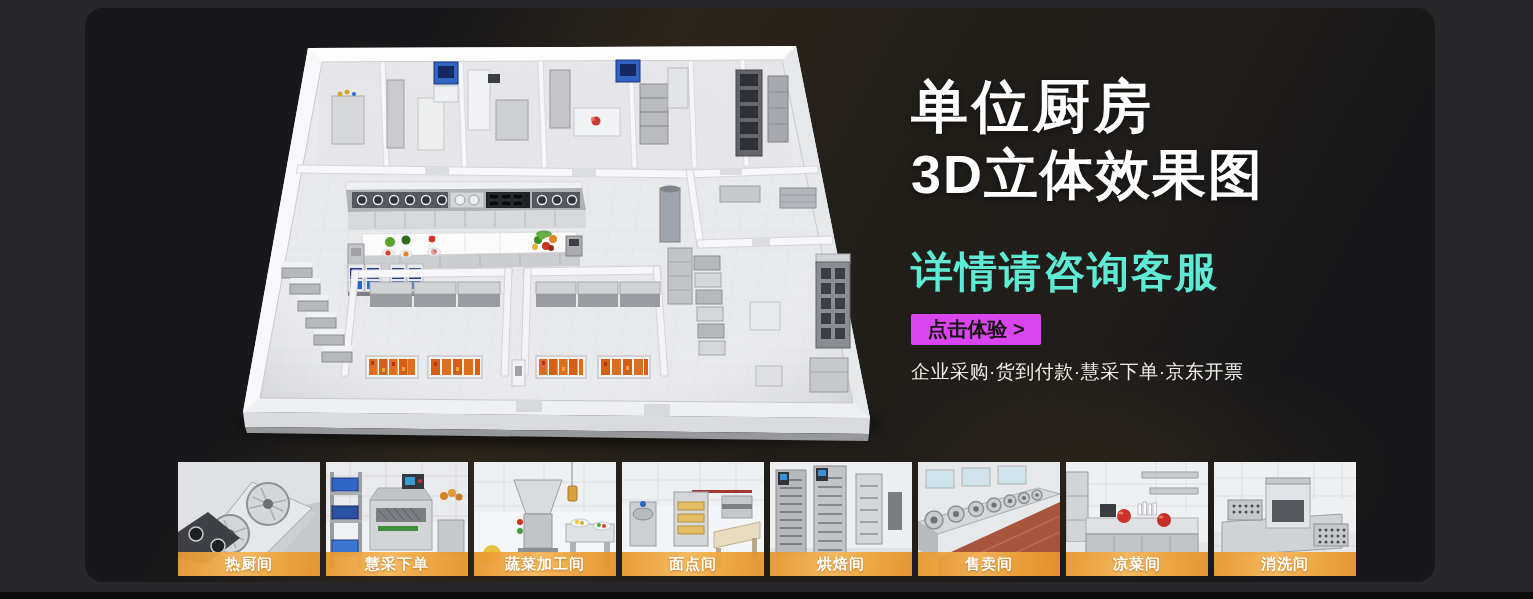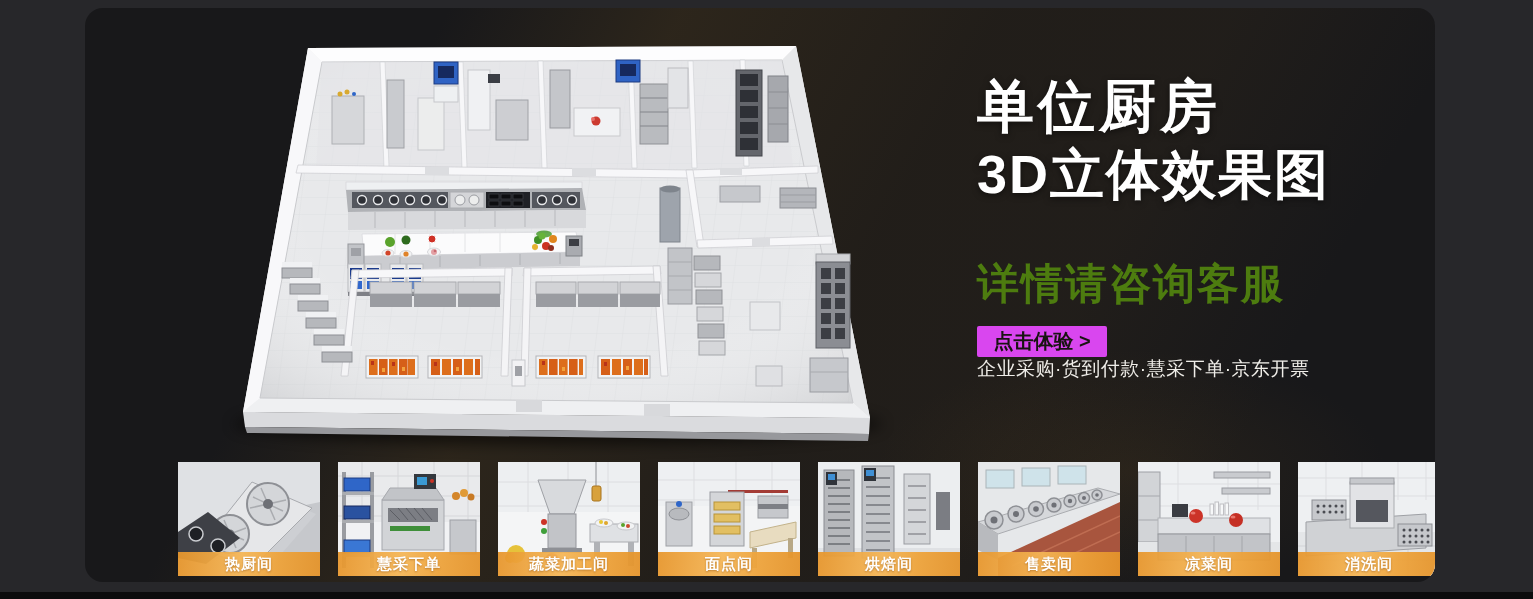--- a/index.html
+++ b/index.html
@@ -22,32 +22,32 @@
   }
   .beam2 {
     position:absolute; left:55%; top:45%; width:45%; height:55%;
     background:radial-gradient(ellipse 60% 55% at 50% 65%, rgba(92,68,30,0.22), transparent 70%);
     pointer-events:none;
   }
   .bottom-strip { position:absolute; left:0; right:0; bottom:0; height:7px; background:#0c0c0d; }
 
   #floorplan { position:absolute; left:135px; top:2px; width:680px; height:450px; }
 
-  .hero { position:absolute; left:892px; top:66px; color:#ffffff; }
+  .hero { position:absolute; left:826px; top:66px; color:#ffffff; }
   .hero-title1 { font-size:57px; font-weight:900; letter-spacing:4px; line-height:1.15;
                  text-shadow:0 2px 6px rgba(0,0,0,.5); }
   .hero-title2 { font-size:54px; font-weight:900; letter-spacing:2px; line-height:1.12;
                  margin-top:4px; text-shadow:0 2px 6px rgba(0,0,0,.5); }
-  .hero-sub { margin-top:52px; font-size:42px; font-weight:800; color:#4d7c0f; letter-spacing:2px; }
+  .hero-sub { margin-top:40px; font-size:42px; font-weight:800; color:#5eead4; letter-spacing:2px; }
   .cta-button { margin-top:14px; width:130px; height:31px; background:#d946ef; color:#181411;
     font-size:20px; font-weight:700; display:flex; align-items:center; justify-content:center;
     border-radius:2px; cursor:pointer; }
-  .notes { font-size:19px; line-height:24px; color:#EFEDE8; letter-spacing:.5px; }
-
-  .thumbs { position:absolute; left:93px; top:454px; display:flex; gap:18px; }
+  .notes { margin-top:15px; font-size:19px; line-height:24px; color:#EFEDE8; letter-spacing:.5px; }
+
+  .thumbs { position:absolute; left:93px; top:454px; display:flex; gap:6px; }
   .thumb { position:relative; width:142px; height:114px; overflow:hidden; background:#44464a; }
   .thumb svg { display:block; width:142px; height:114px; }
   .thumb-label {
     position:absolute; left:0; right:0; bottom:0; height:24px; line-height:24px;
     text-align:center; font-size:15px; font-weight:bold; color:#fff; letter-spacing:1px;
     background:linear-gradient(95deg, rgba(231,150,44,.94) 0%, rgba(245,182,86,.94) 45%,
                rgba(238,163,58,.94) 70%, rgba(228,147,42,.94) 100%);
     text-shadow:0 1px 2px rgba(120,60,0,.45);
   }
 </style>

